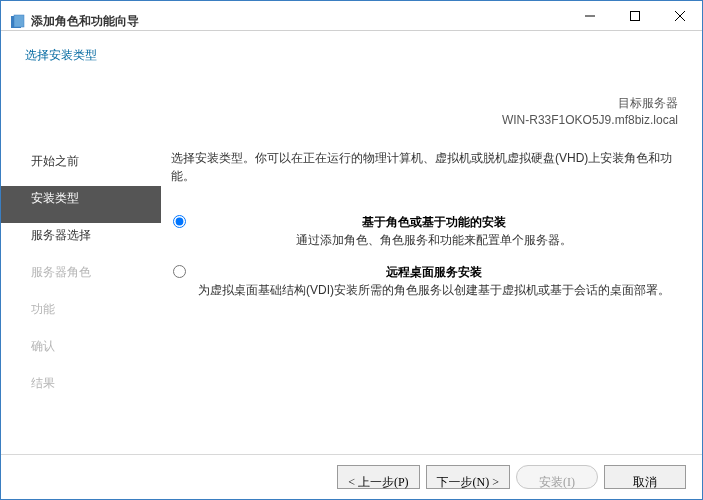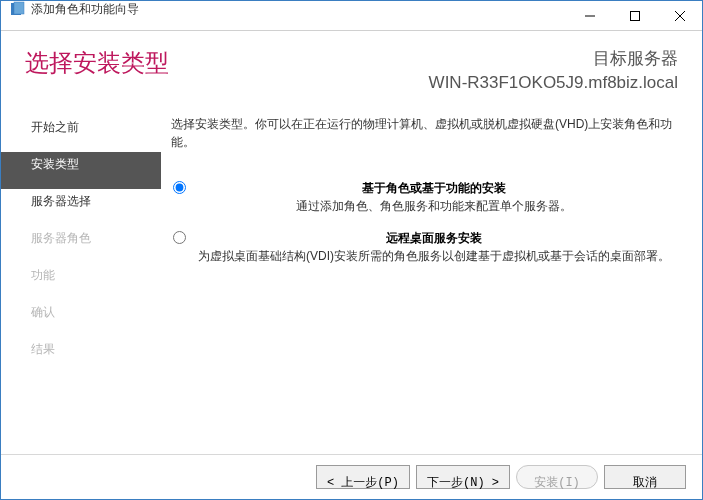--- a/index.html
+++ b/index.html
@@ -16,23 +16,24 @@
     width: 703px;
     height: 500px;
     border: 1px solid #3a7ec1;
     display: flex;
     flex-direction: column;
     background: #fff;
   }
   .titlebar {
     height: 30px;
     display: flex;
-    align-items: flex-start;
+    align-items: flex-end;
     border-bottom: 1px solid #d0d0d0;
     background: #fff;
+    font-weight: bold;
   }
   .titlebar .app-icon {
     width: 16px;
     height: 16px;
     margin: 0 6px 0 8px;
     display: flex;
     align-items: center;
     justify-content: center;
   }
   .titlebar .app-icon svg { display: block; }
@@ -56,29 +57,30 @@
     cursor: pointer;
   }
 
   .header {
     padding: 16px 24px 10px 24px;
     display: flex;
     align-items: flex-start;
     justify-content: space-between;
   }
   .header .page-title {
-    font-size: 24px;
-    color: #be185d;
+    font-size: 12px;
+    color: #0369a1;
     font-weight: 400;
   }
   .header .target {
     text-align: right;
-    font-size: 17px;
+    font-size: 12px;
     color: #555;
     line-height: 1.4;
+    margin-top: 48px;
   }
 
   .body {
     flex: 1;
     display: flex;
     padding: 0 10px 0 0;
     overflow: hidden;
   }
   .sidebar {
     width: 160px;
@@ -132,21 +134,21 @@
     display: flex;
     justify-content: flex-end;
     gap: 6px;
   }
   .btn {
     min-width: 82px;
     height: 24px;
     border: 1px solid #9a9a9a;
     background: #f0f0f0;
     font-size: 12px;
-    font-family: Liberation Mono, monospace;
+    font-family: Liberation Serif, serif;
     cursor: pointer;
     padding: 8px 10px;
   }
   .btn:disabled {
     color: #a0a0a0;
     border-color: #c8c8c8;
     background: #f5f5f5;
     cursor: default;
     border-radius: 12px;
   }

